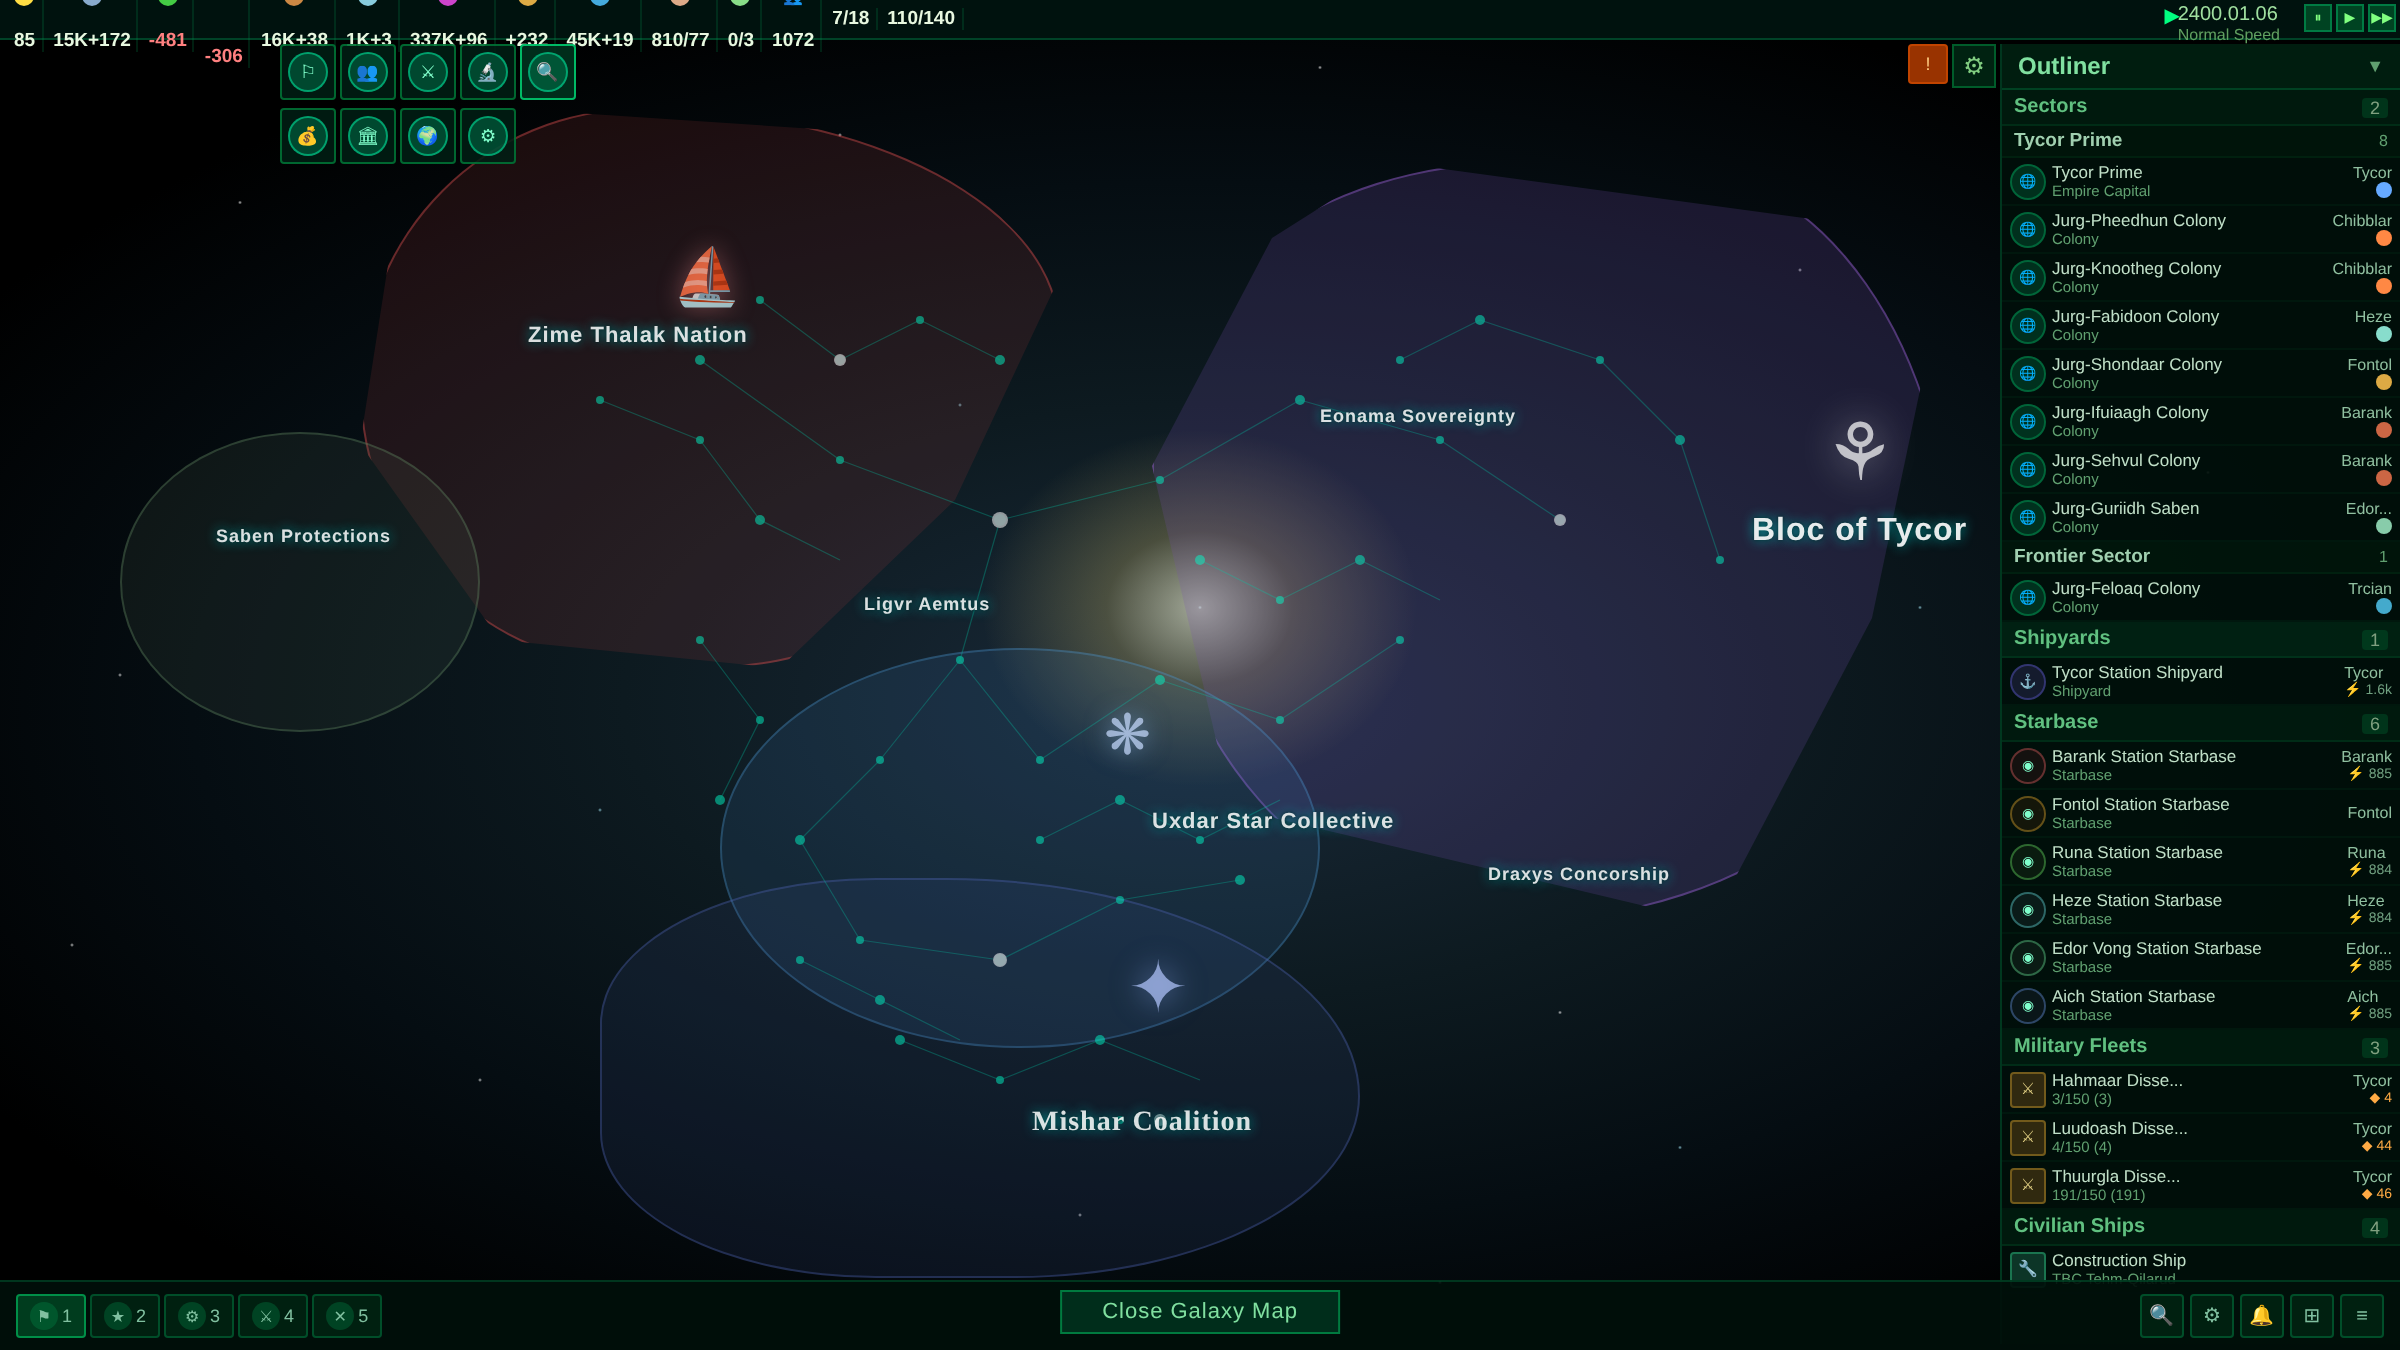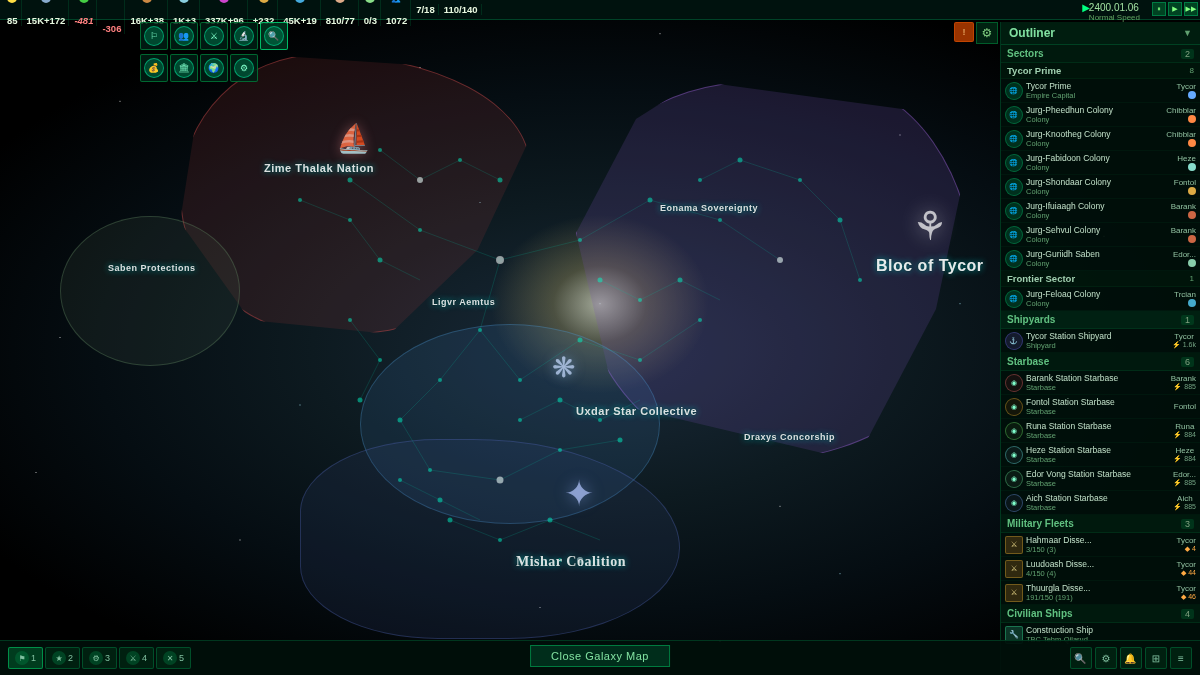--- a/index.html
+++ b/index.html
@@ -382,21 +382,21 @@
       font-size: 7.5px;
       color: #60a070;
       white-space: nowrap;
       overflow: hidden;
       text-overflow: ellipsis;
     }
 
     .item-owner {
       font-size: 8px;
       color: #90c0a0;
-      text-align: center;
+      text-align: left;
       flex-shrink: 0;
     }
 
     .item-stats {
       font-size: 7px;
       color: #70a080;
       text-align: right;
     }
 
     .item-flag {
@@ -713,21 +713,21 @@
   <div class="resource-item">
     <span class="resource-icon res-energy"></span>
     <span class="resource-value">85</span>
   </div>
   <div class="resource-item">
     <span class="resource-icon res-minerals"></span>
     <span class="resource-value">15K+172</span>
   </div>
   <div class="resource-item">
     <span class="resource-icon res-food"></span>
-    <span class="resource-value" style="color:#ff8080;font-style:italic;">-481</span>
+    <span class="resource-value" style="color:#ff8080;">-481</span>
   </div>
   <div class="resource-item">
     <span class="resource-icon res-alloys"></span>
     <span class="resource-value" style="color:#ff8080;margin-top:16px;">-306</span>
   </div>
   <div class="resource-item">
     <span class="resource-icon res-cg"></span>
     <span class="resource-value">16K+38</span>
   </div>
   <div class="resource-item">

